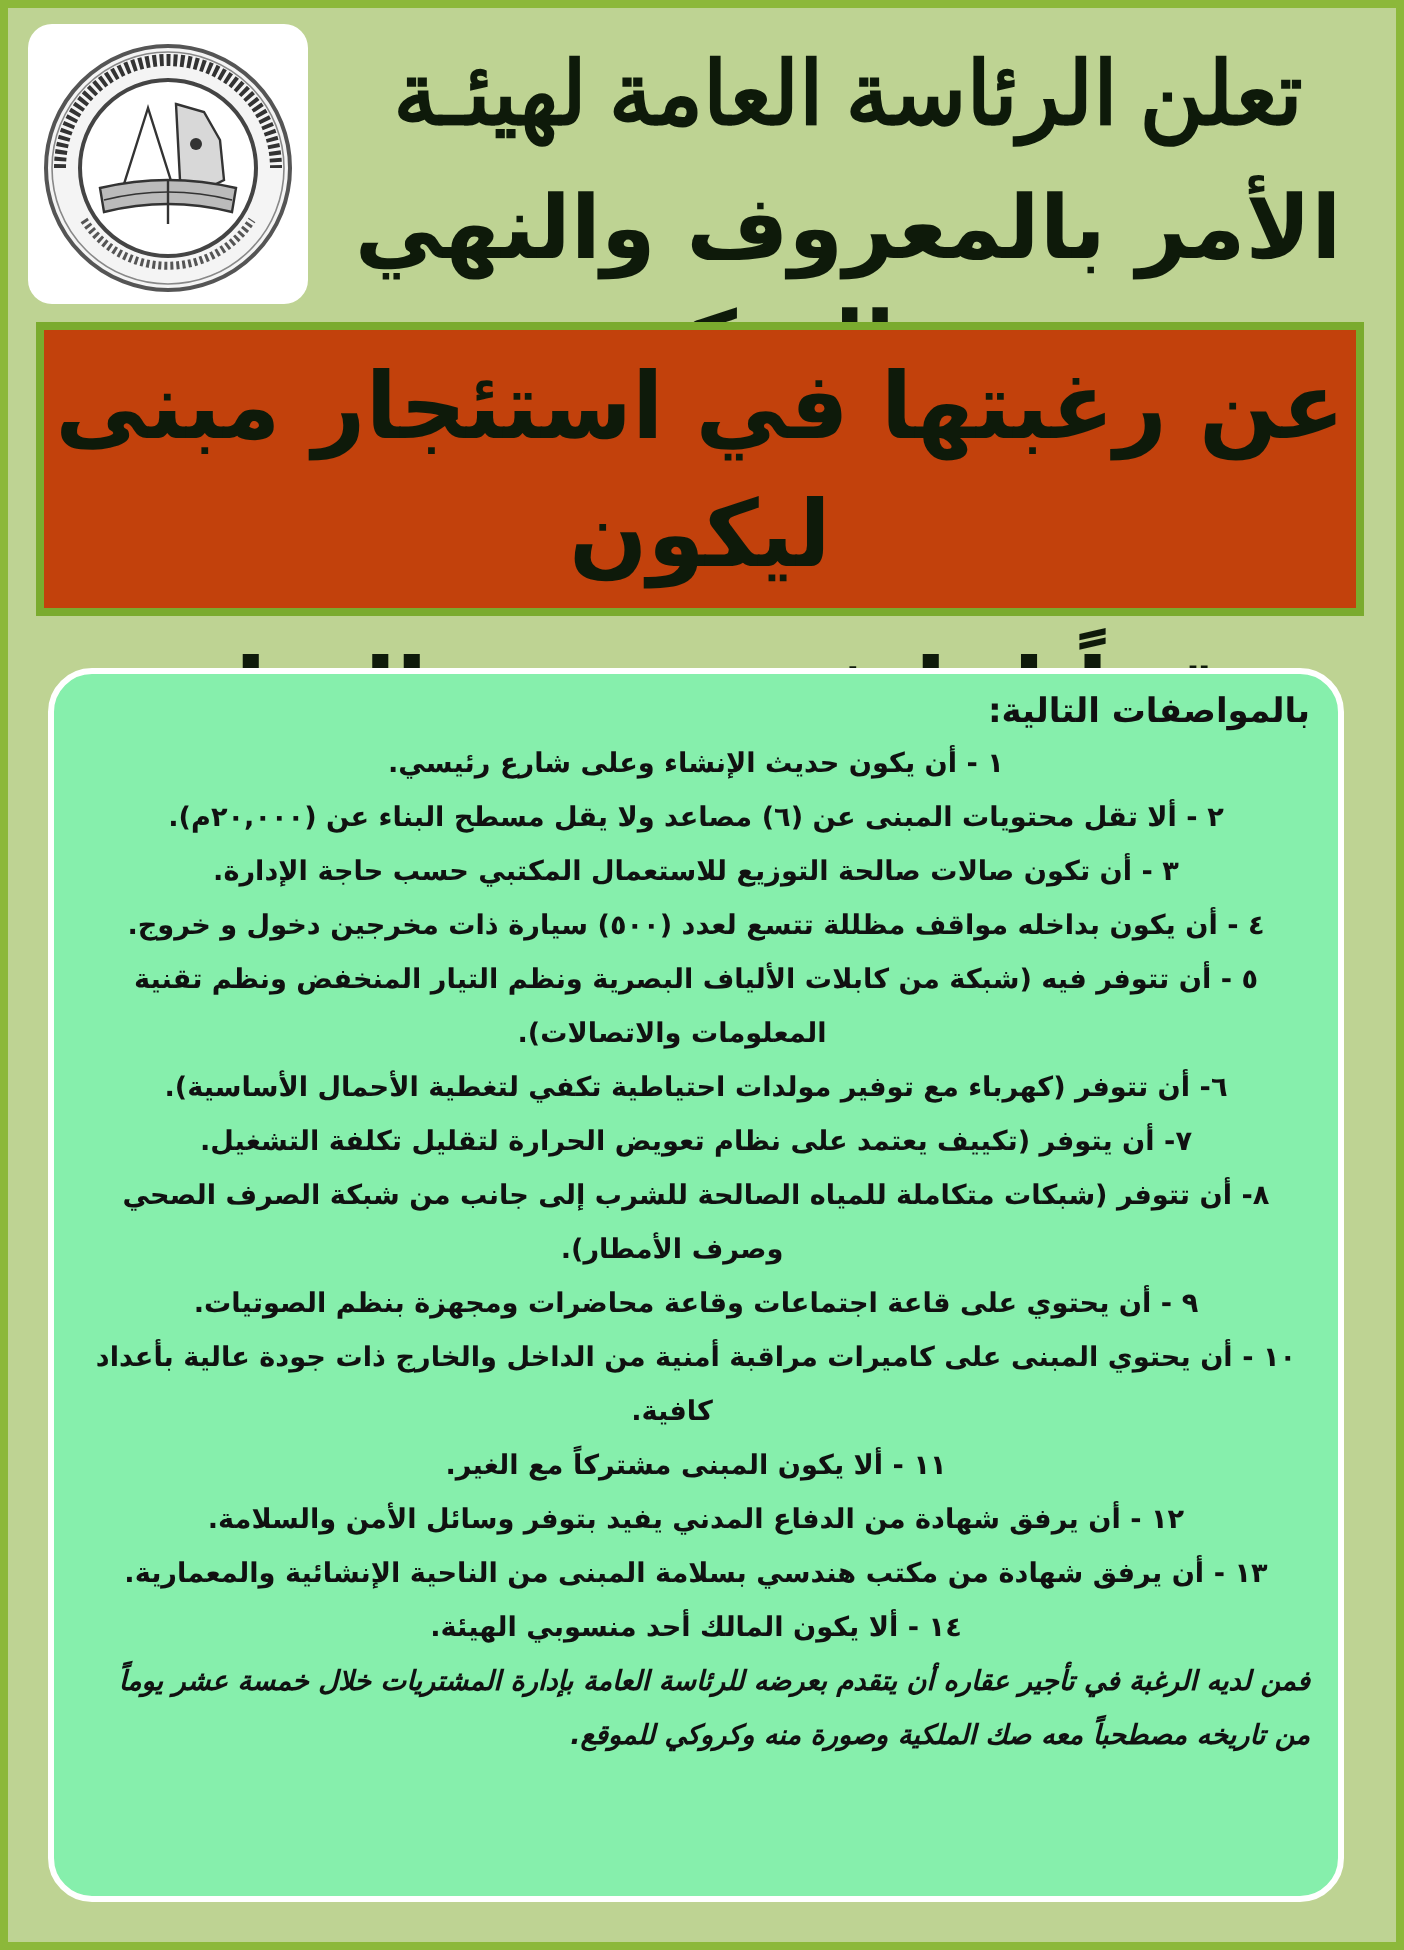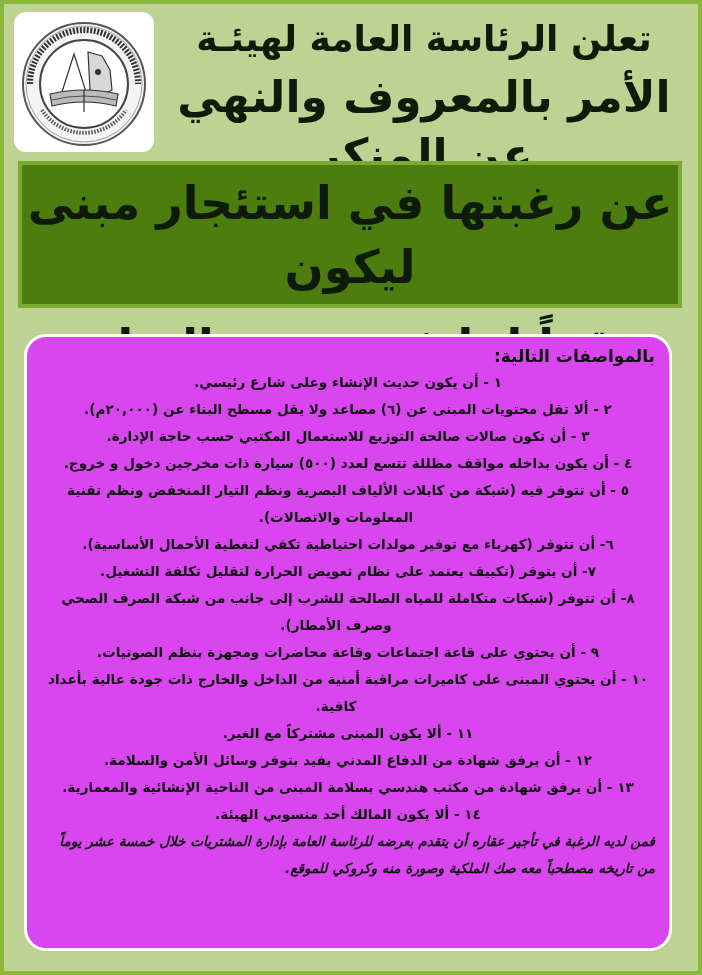--- a/index.html
+++ b/index.html
@@ -19,34 +19,34 @@
   }
   .seal {
     position:absolute; left:6px; top:8px; width:128px; height:128px;
   }
   .org-title {
     position:absolute; left:160px; top:6px; width:520px;
     direction:rtl; text-align:center;
     font-family:"DejaVu Sans", sans-serif; font-weight:bold;
     color:#0e1a0a;
   }
-  .org-line1 { font-size:36px; line-height:58px; letter-spacing:0px; }
+  .org-line1 { font-size:44px; line-height:76px; letter-spacing:0px;font-family:Liberation Serif, serif; }
   .org-line2 { font-size:44px; line-height:58px; }
   .headline-box {
     position:absolute; left:14px; top:157px; width:664px; height:147px;
     border:4px solid #7aab2e; box-sizing:border-box;
-    background:#4d7c0f;
+    background:#c2410c;
     direction:rtl; text-align:center;
     font-weight:bold; color:#0e1a0a;
   }
   .hl-line { font-size:46px; line-height:64px; display:block;margin-top:15px; }
   .hl-line:first-child { margin-top:6px; }
   .specs-panel {
     position:absolute; left:20px; top:330px; width:648px; height:617px;
-    background:#d946ef;
+    background:#86efac;
     border:3px solid #ffffff; border-radius:22px;
     box-sizing:border-box;
     direction:rtl; text-align:right;
     padding:4px 14px 0 14px;
     color:#111;
   }
   .specs-heading {
     font-size:17px; font-weight:bold; line-height:26px; margin:2px 0 0 0;
   }
   .spec-list { margin:0; padding:0; list-style:none;text-align:center; }

